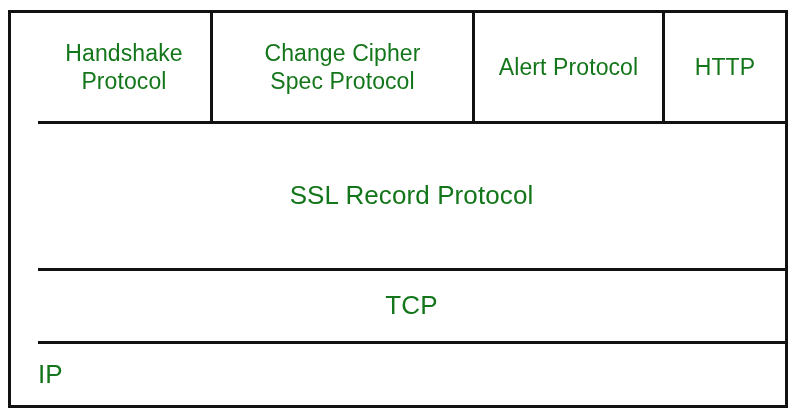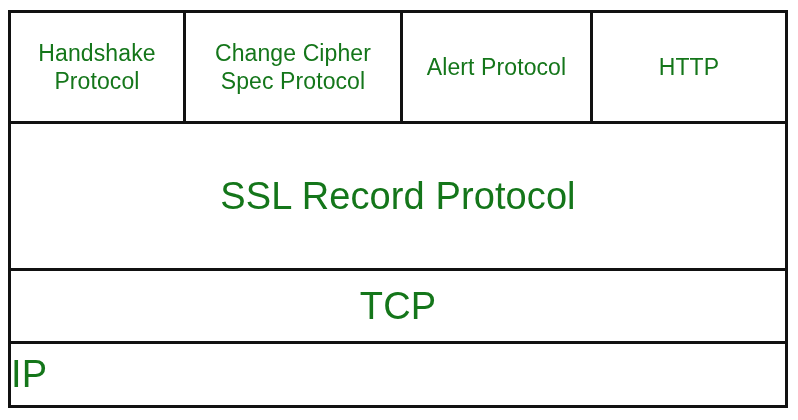--- a/index.html
+++ b/index.html
@@ -28,20 +28,21 @@
     position: absolute;
     left: 8px;
     top: 10px;
     width: 780px;   
     height: 398px;
     box-sizing: border-box;
     border: 3px solid #111111;
     background: #ffffff;
     display: flex;
     flex-direction: column;
+    padding-left: 27px;
   }
 
   
   .row {
     display: flex;
     flex-direction: row;
     box-sizing: border-box;
     background: #ffffff;
   }
 
@@ -72,36 +73,36 @@
     display: flex;
     align-items: center;
     justify-content: center;
     text-align: center;
     background: #ffffff;
   }
   .cell + .cell {
     border-left: 3px solid #111111;
   }
   .cell--handshake    { width: 172px; }
-  .cell--changecipher { width: 217px; }
+  .cell--changecipher { width: 262px; }
   .cell--alert        { width: 190px; }
   .cell--http         { flex: 1 1 auto; text-align: center; }
 
   
   .label {
     color: #14761a;
     line-height: 1.22;
     white-space: pre-line;
     letter-spacing: 0.1px;
   }
   .label--small {
     font-size: 23px;
   }
   .label--large {
-    font-size: 38px;
+    font-size: 26px;
   }
 </style>
 </head>
 <body>
 
 <div id="diagram-root">
 
   <div class="stack">
 
     <div class="row row--protocols">

